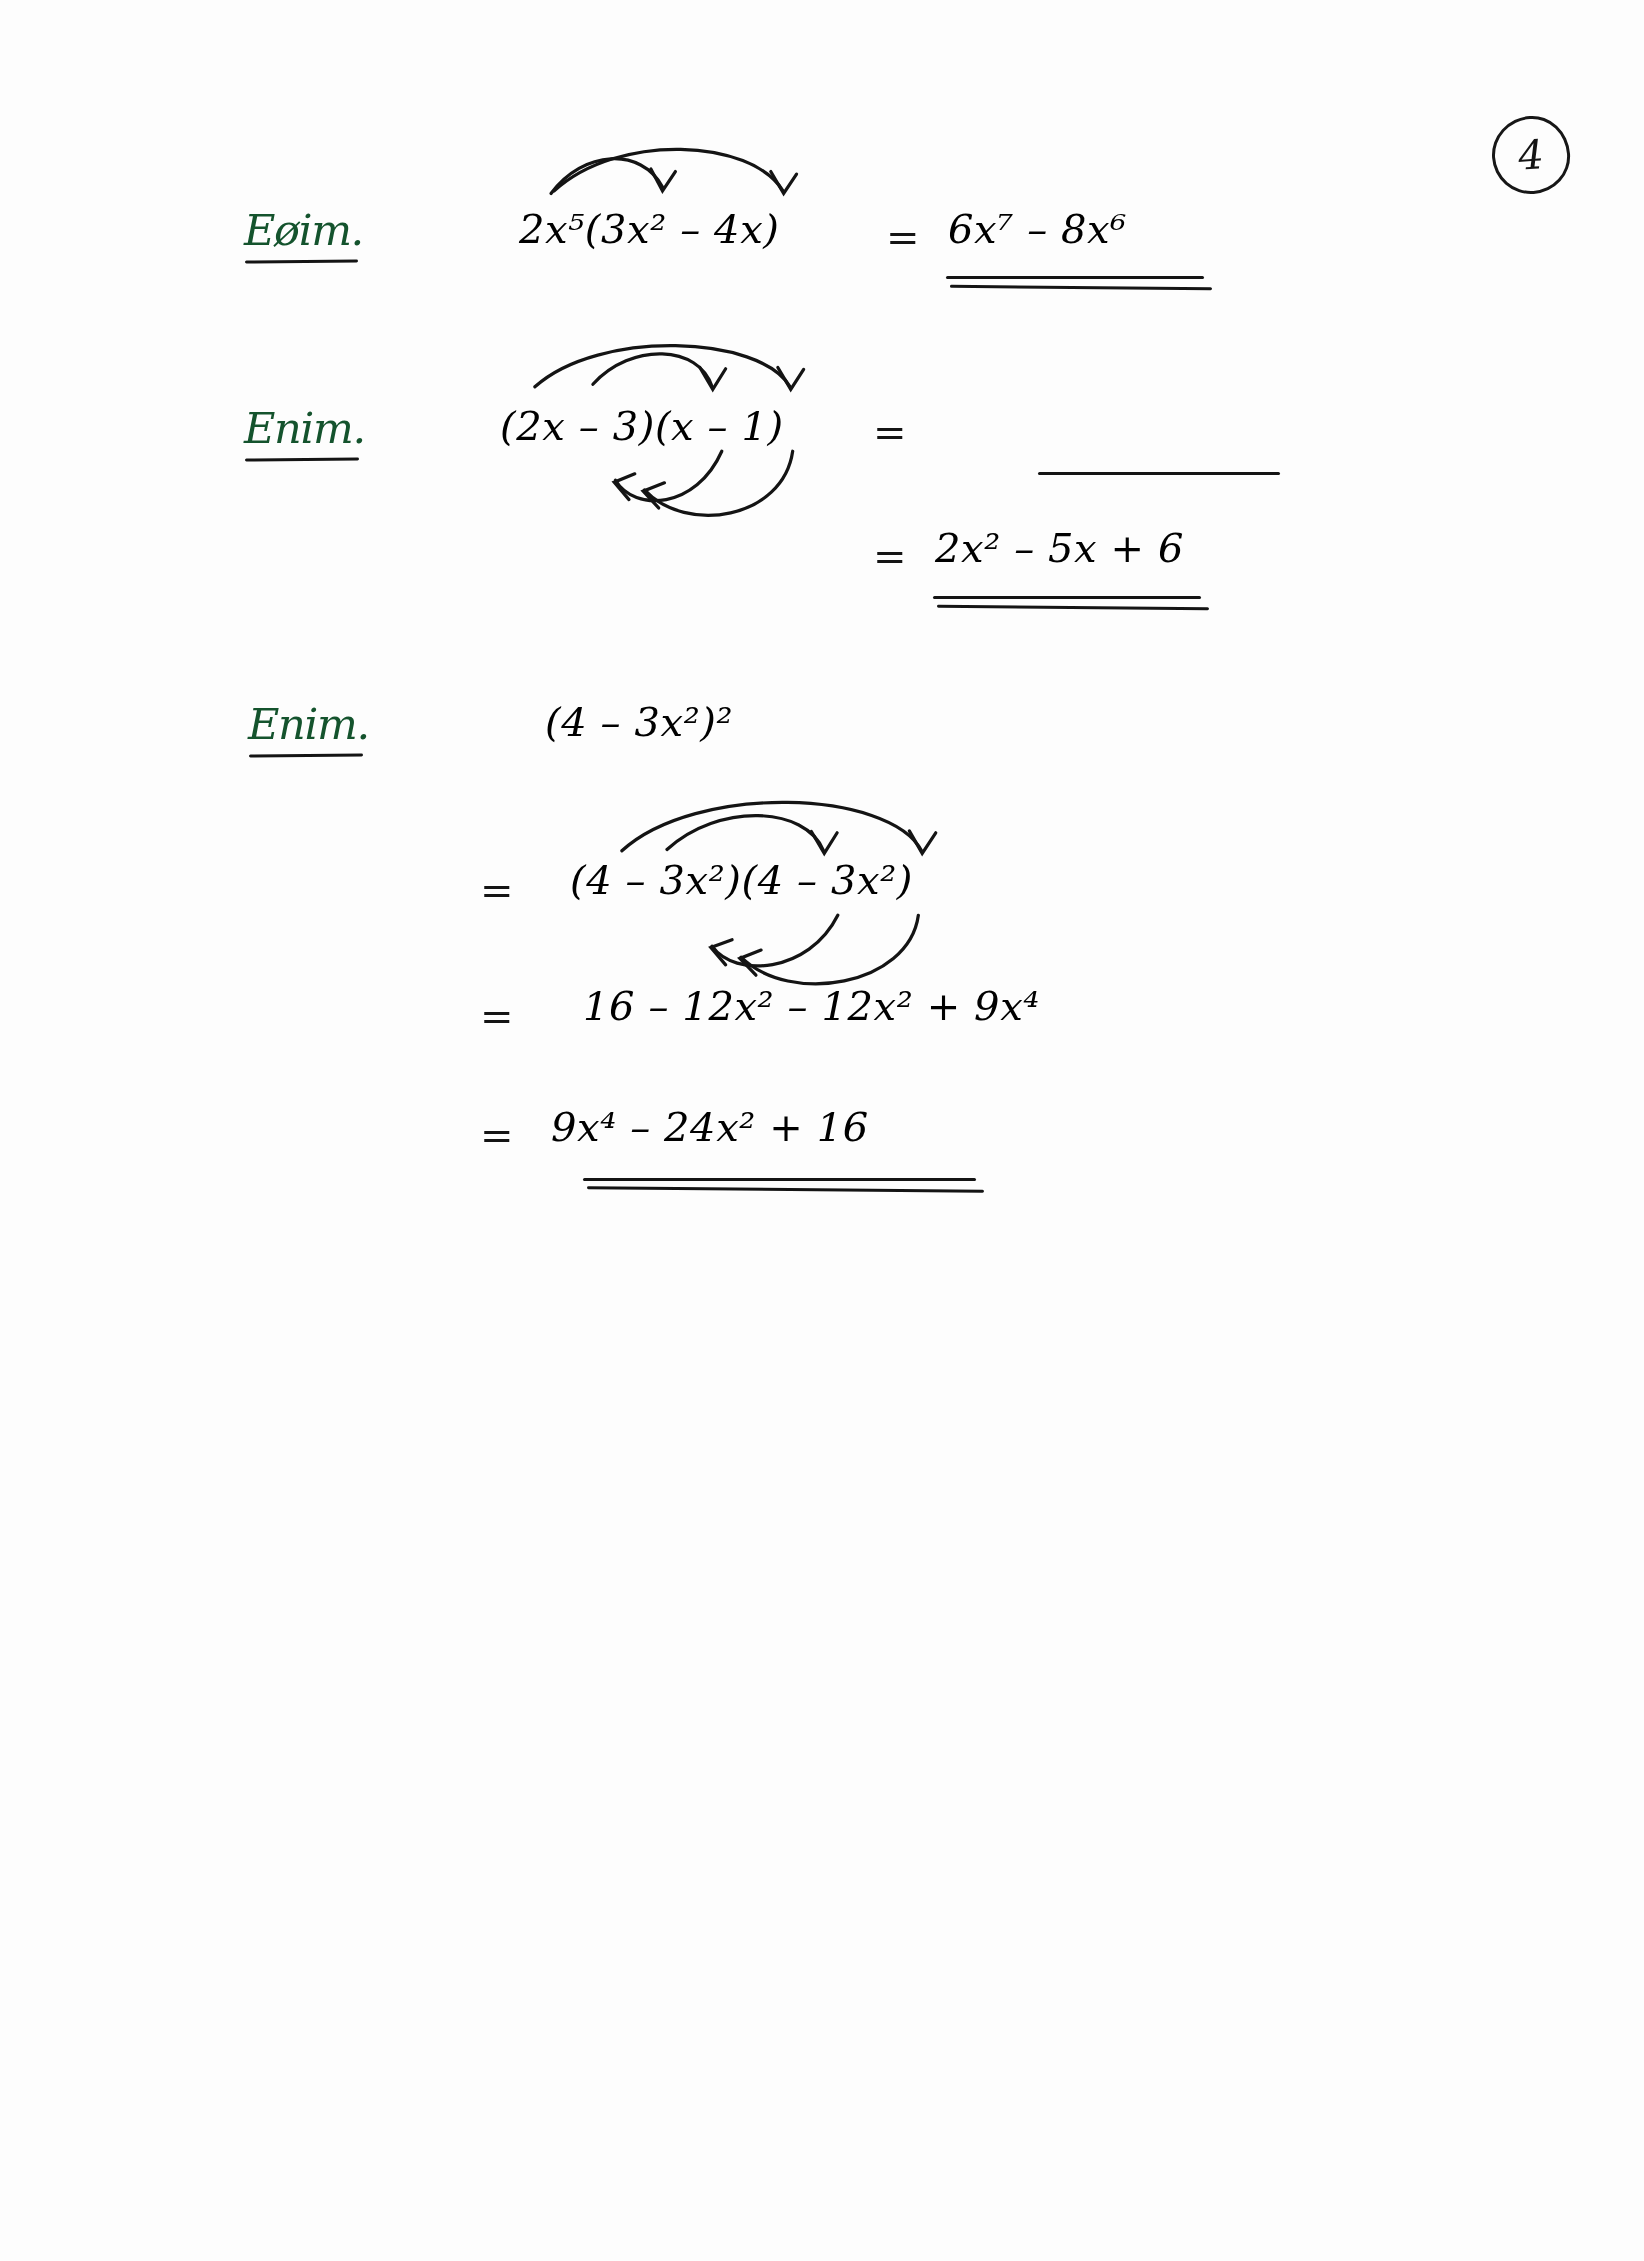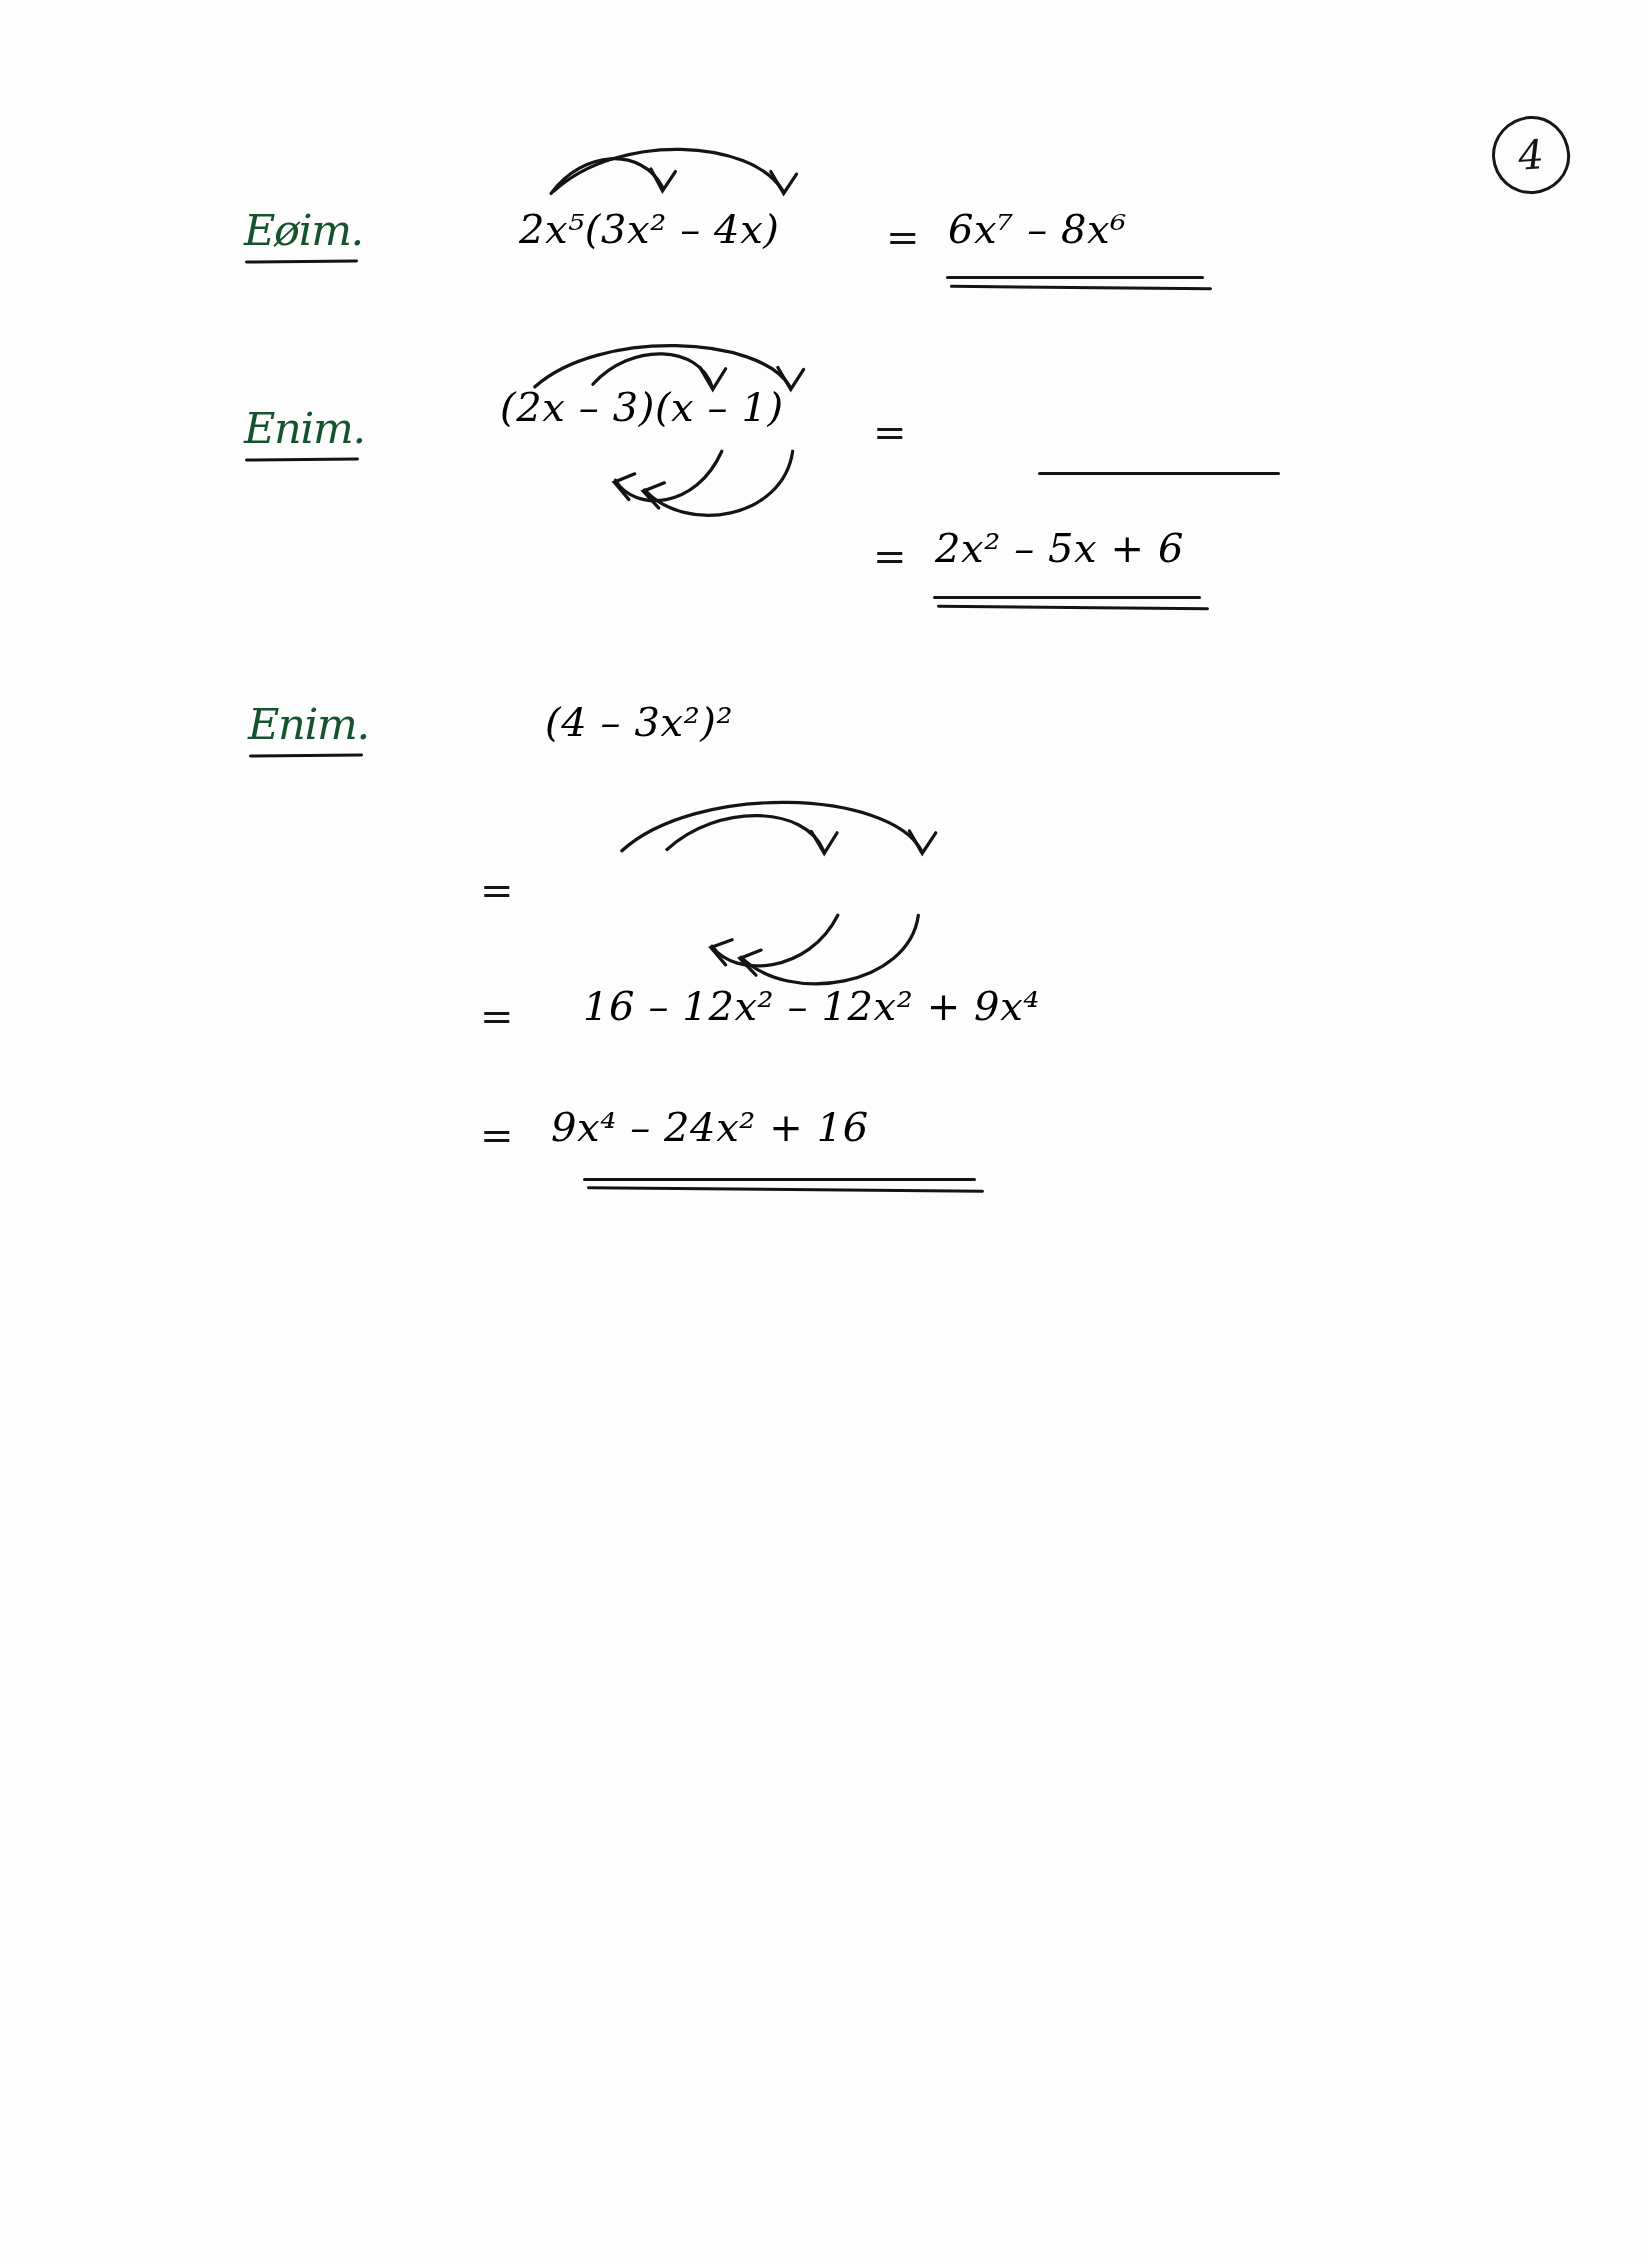--- a/index.html
+++ b/index.html
@@ -126,34 +126,35 @@
 
   <div class="expr hand" style="top:206px; left:519px;">2x⁵(3x² – 4x)</div>
 
   <div class="eq" style="top:214px; left:886px;">=</div>
 
   <div class="expr hand" style="top:206px; left:948px;">6x⁷ – 8x⁶</div>
   <div class="ul1 ul2" style="top:276px; left:946px; width:258px;"></div>
 
   <div class="label" style="top:403px; left:244px;">Enim.</div>
 
-  <div class="expr hand" style="top:384px; left:500px;">(2x – 3)(x – 1)</div>
+  <div class="expr hand" style="top:403px; left:500px;">(2x – 3)(x – 1)</div>
 
   <div class="eq" style="top:409px; left:873px;">=</div>
   <div class="ul1" style="top:472px; left:1038px; width:242px;"></div>
 
   <div class="eq" style="top:533px; left:873px;">=</div>
   <div class="expr hand" style="top:525px; left:935px;">2x² – 5x + 6</div>
   <div class="ul1 ul2" style="top:596px; left:933px; width:268px;"></div>
 
   <div class="label" style="top:699px; left:248px;">Enim.</div>
 
   <div class="expr hand" style="top:699px; left:545px;">(4 – 3x²)²</div>
 
   <div class="eq" style="top:867px; left:480px;">=</div>
+  <div class="expr hand" style="top:857px; left:570px;">(4 – 3x²)(4 – 3x²)</div>
 
   <div class="eq" style="top:993px; left:480px;">=</div>
   <div class="expr hand" style="top:983px; left:583px;">16 – 12x² – 12x² + 9x⁴</div>
 
   <div class="eq" style="top:1112px; left:480px;">=</div>
   <div class="expr hand" style="top:1104px; left:551px;font-style:italic;">9x⁴ – 24x² + 16</div>
   <div class="ul1 ul2" style="top:1178px; left:583px; width:393px;"></div>
 
   <svg class="ink" viewBox="0 0 2551 3508">
 

